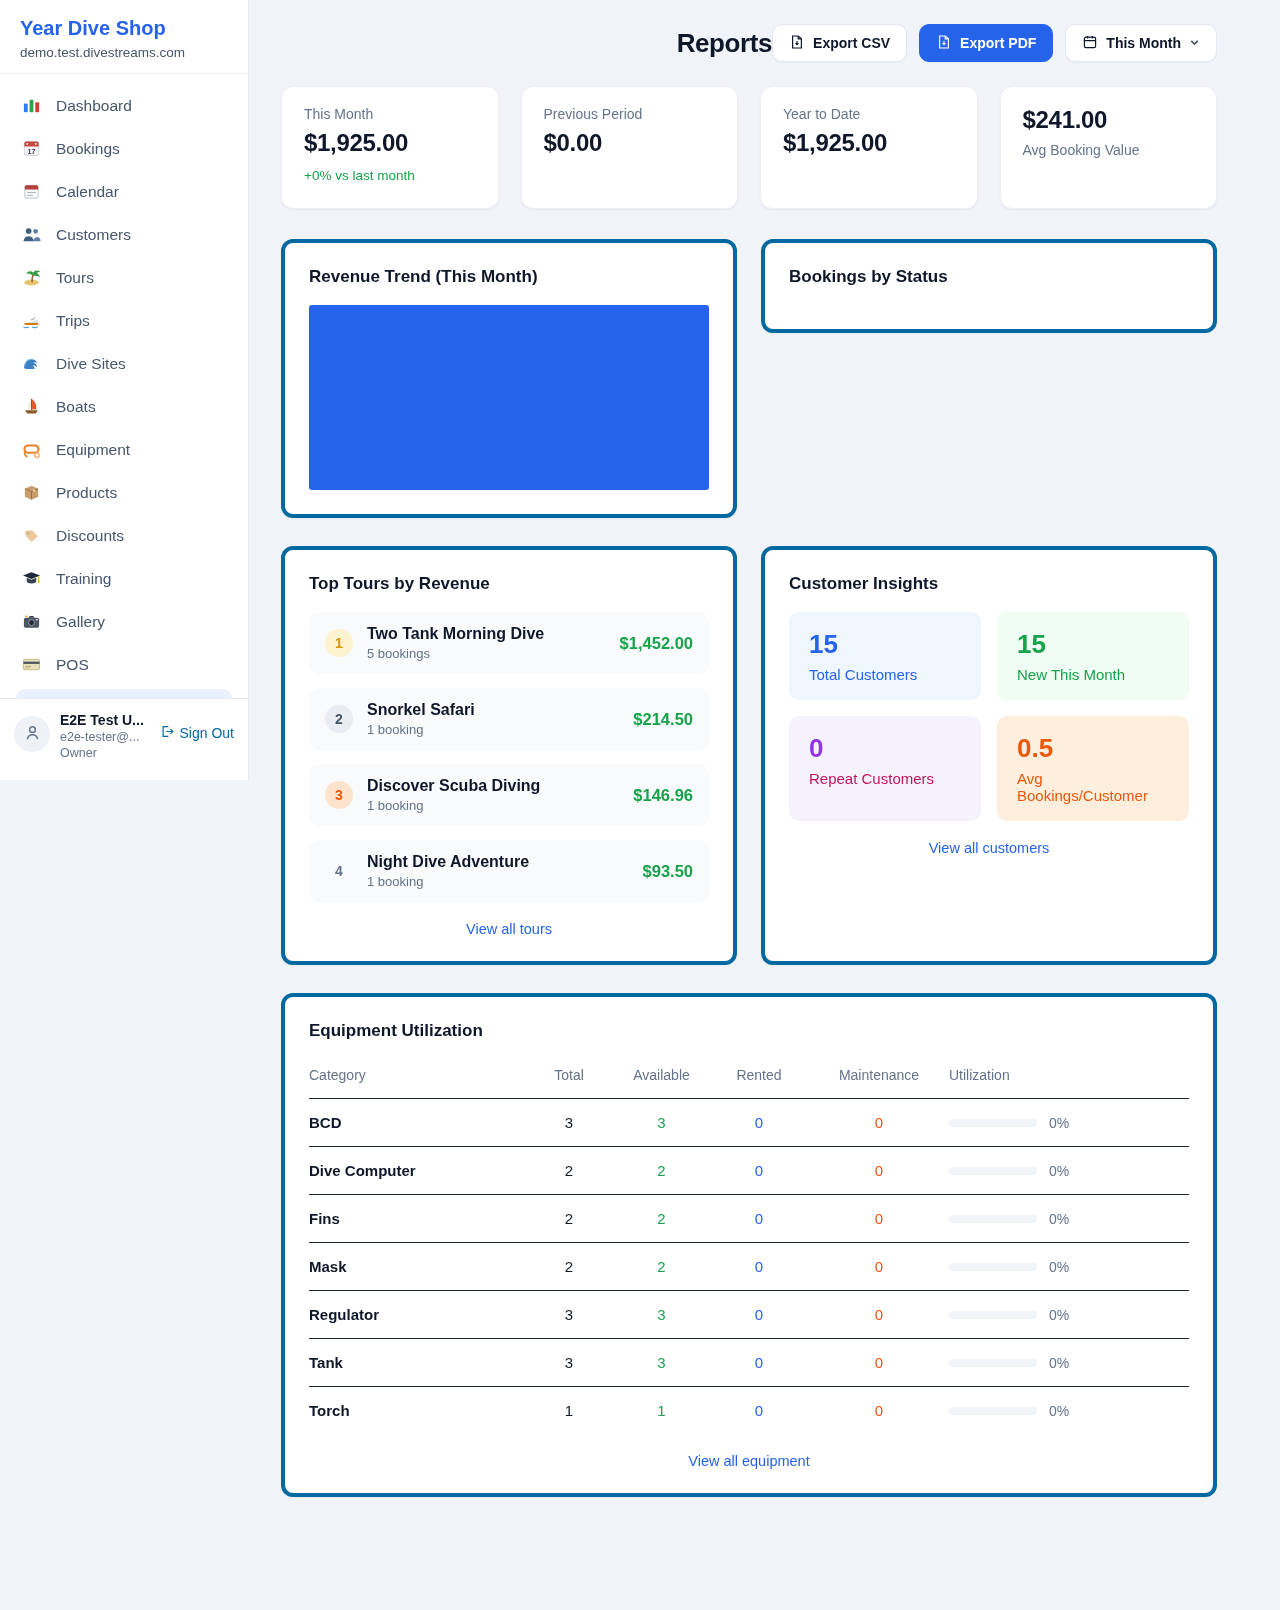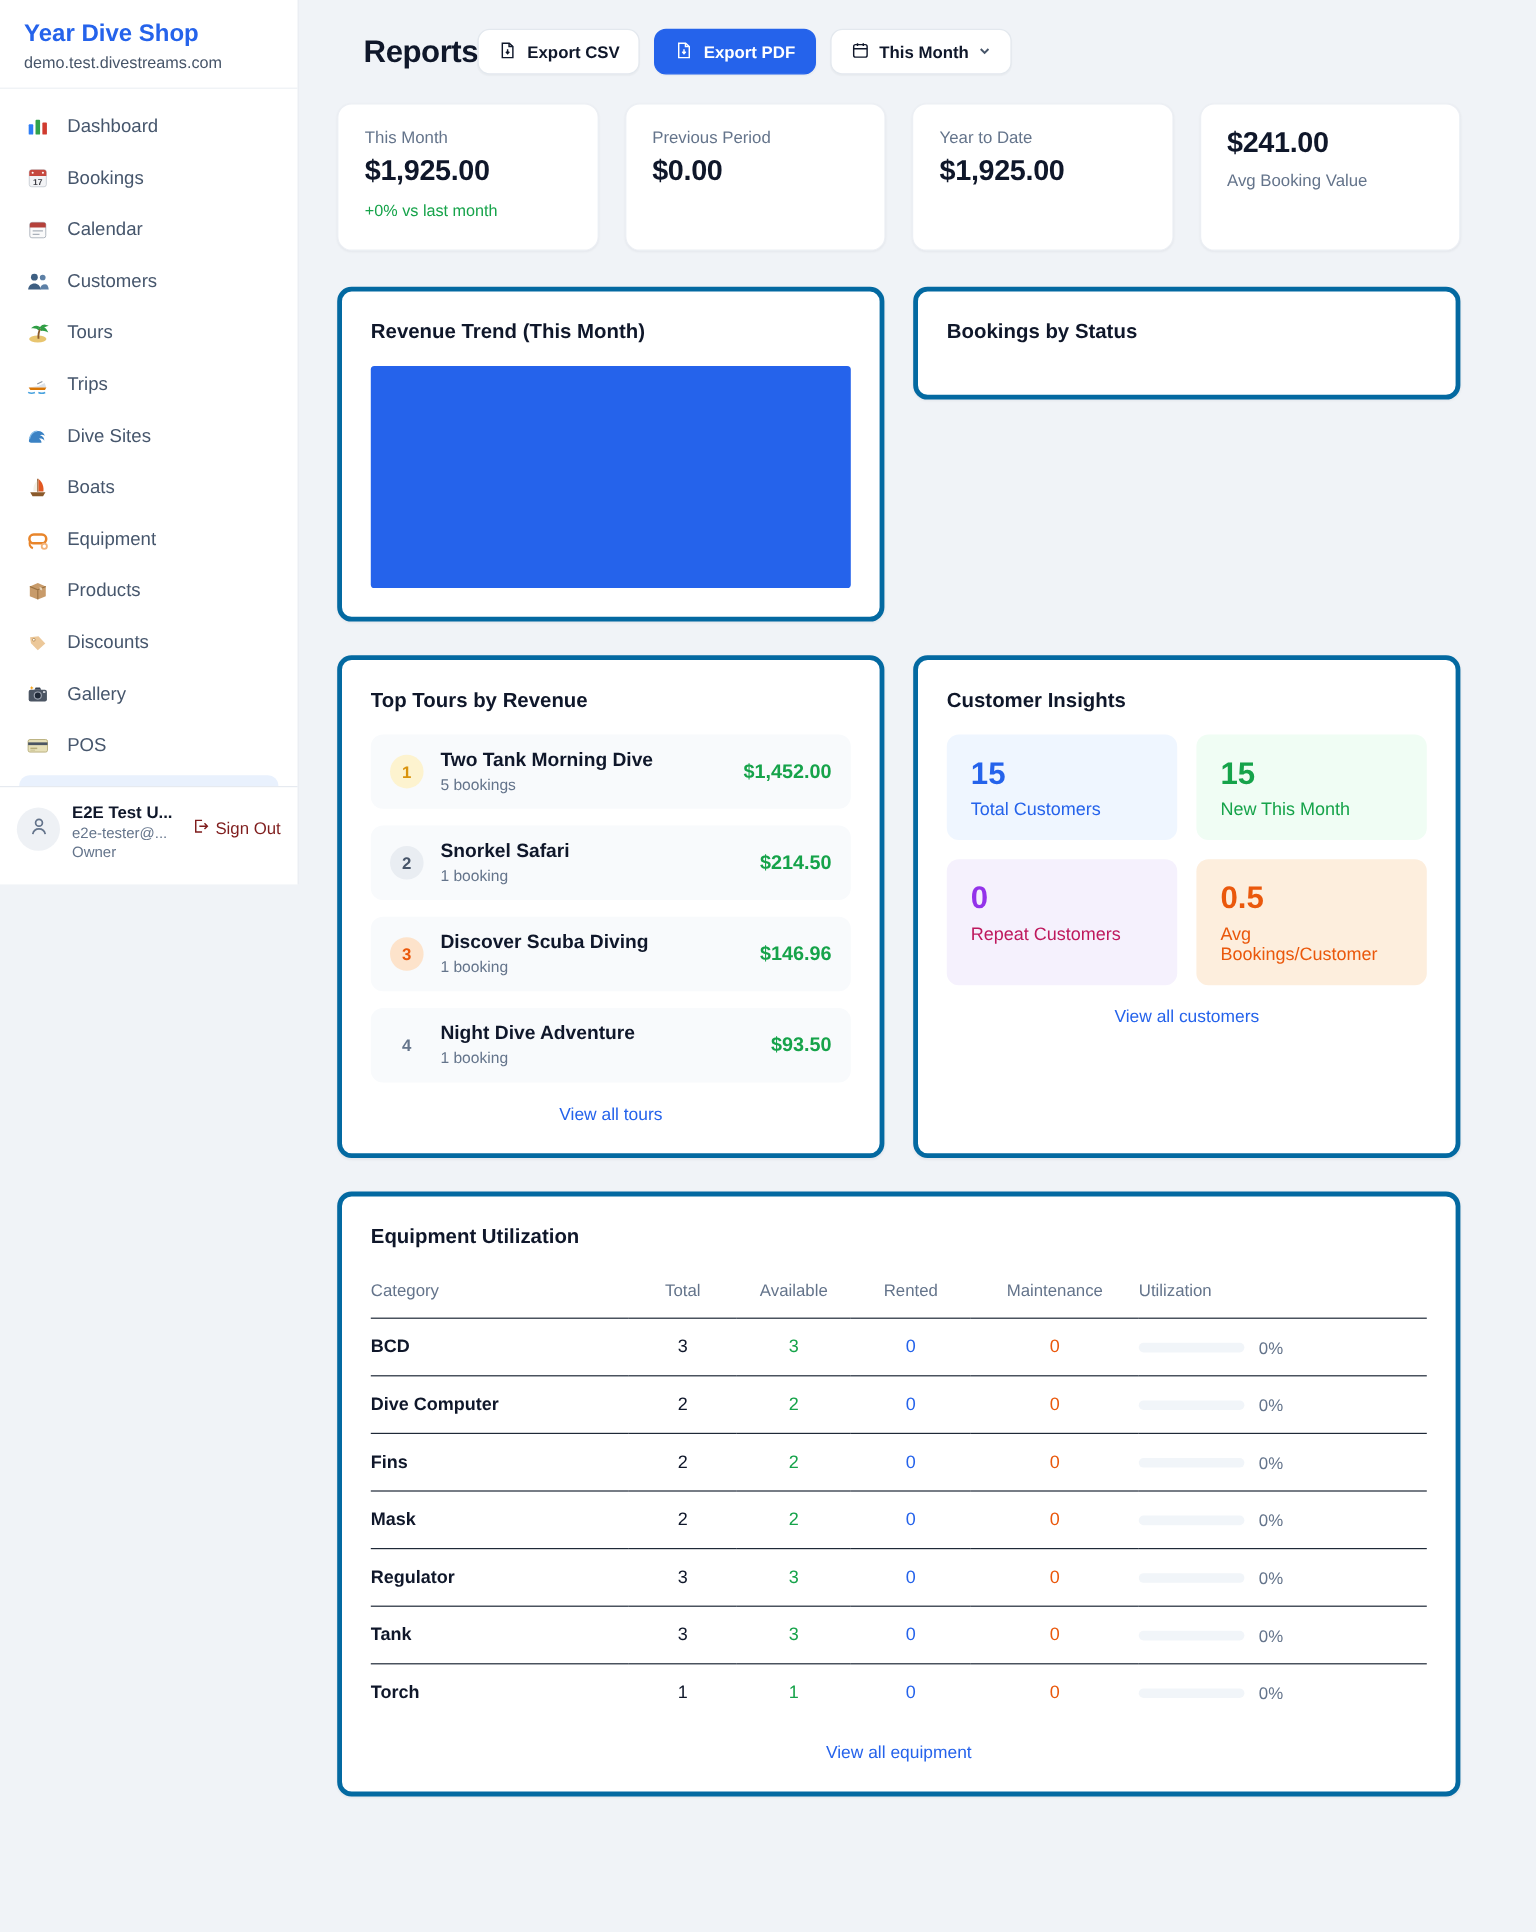--- a/index.html
+++ b/index.html
@@ -18,25 +18,25 @@
   .nav-item { display:flex; align-items:center; gap:15px; padding:10px 8px; border-radius:8px; color:#46566c; font-size:15.5px; cursor:pointer; }
   .nav-item + .nav-item { margin-top:4px; }
   .nav-icon { width:19px; height:19px; display:inline-flex; flex:none; }
   .nav-icon svg { width:100%; height:100%; }
   .active-strip { height:9px; background:#e9f1fd; border-radius:9px 9px 0 0; margin:5px 16px 0; }
   .user-row { border-top:1px solid #e6eaf0; display:flex; align-items:flex-start; gap:10px; padding:13px 14px 20px; }
   .avatar { width:36px; height:36px; border-radius:50%; background:#eef1f5; display:flex; align-items:center; justify-content:center; flex:none; margin-top:4px; }
   .avatar svg { width:19px; height:19px; }
   .u-name { font-weight:700; font-size:14px; }
   .u-email, .u-role { font-size:12.5px; color:#64748b; margin-top:2px; }
-  .signout { margin-left:auto; display:flex; align-items:center; gap:6px; color:#7f1d1d; font-size:14px; cursor:pointer; margin-top:12px; }
+  .signout { margin-left:auto; display:flex; align-items:center; gap:6px; color:#0369a1; font-size:14px; cursor:pointer; margin-top:12px; }
   .signout svg { width:15px; height:15px; }
   
   .main { margin-left:250px; padding:24px 63px 0 31px; }
-  .page-header { display:flex; align-items:center; justify-content:flex-start; margin-bottom:24px;margin-left:22px; }
+  .page-header { display:flex; align-items:center; justify-content:flex-end; margin-bottom:24px;margin-left:22px; }
   h1 { font-size:26px; margin:0; font-weight:800; letter-spacing:-0.4px; }
   .header-actions { display:flex; gap:12px; }
   .btn { display:inline-flex; align-items:center; gap:8px; height:38px; padding:0 16px; background:#fff; border:1px solid #e3e8ee; border-radius:10px; font-size:14px; font-weight:700; color:#0f172a; font-family:inherit; cursor:pointer; box-shadow:0 1px 1px rgba(15,23,42,.03); }
   .btn svg { width:16px; height:16px; }
   .btn .chev svg { width:11px; height:11px; color:#475569; }
   .btn-primary { background:#2563eb; border-color:#2563eb; color:#fff; }
   
   .stats-row { display:grid; grid-template-columns:repeat(4,1fr); gap:22px; margin-bottom:30px; }
   .stat-card { background:#fff; border-radius:12px; padding:19px 22px; border:1px solid #eceff4; box-shadow:0 1px 2px rgba(15,23,42,.05); height:123px; }
   .stat-label { font-size:14px; color:#64748b; }
@@ -206,20 +206,31 @@
           <span class="nav-label">Products</span>
         </div>
         <div class="nav-item">
           <span class="nav-icon">
             <svg viewBox="0 0 20 20">
               <path d="M3.2 5.2l7.4-.7 6 6.3-6.6 6-6-6.3z" fill="#ecc89a"></path>
               <circle cx="6.5" cy="7.5" r="1.2" fill="#fff" stroke="#b98e55" stroke-width="0.8"></circle>
             </svg>
           </span>
           <span class="nav-label">Discounts</span>
+        </div>
+        <div class="nav-item">
+          <span class="nav-icon">
+            <svg viewBox="0 0 20 20">
+              <path d="M10 3.5l9 3.4-9 3.6-9-3.6z" fill="#1f2937"></path>
+              <path d="M5 9.3v3.6c0 1.3 2.2 2.4 5 2.4s5-1.1 5-2.4V9.3l-5 2z" fill="#374151"></path>
+              <path d="M17.6 7.5v5.2" stroke="#d8a514" stroke-width="1.2"></path>
+              <circle cx="17.6" cy="13.6" r="1" fill="#d8a514"></circle>
+            </svg>
+          </span>
+          <span class="nav-label">Training</span>
         </div>
         <div class="nav-item">
           <span class="nav-icon">
             <svg viewBox="0 0 20 20">
               <rect x="2" y="6" width="16" height="10.5" rx="1.8" fill="#4b5563"></rect>
               <path d="M7 6l1.1-1.9h3.8L13 6z" fill="#374151"></path>
               <circle cx="10" cy="11.2" r="3.1" fill="#1f2937" stroke="#9ca3af" stroke-width="1"></circle>
               <rect x="14.6" y="7.4" width="2" height="1.4" fill="#e5e7eb"></rect>
               <path d="M4.7 2.8l.5 1.2 1.2.5-1.2.5-.5 1.2-.5-1.2L3 4.5l1.2-.5z" fill="#f59e0b"></path>
             </svg>

